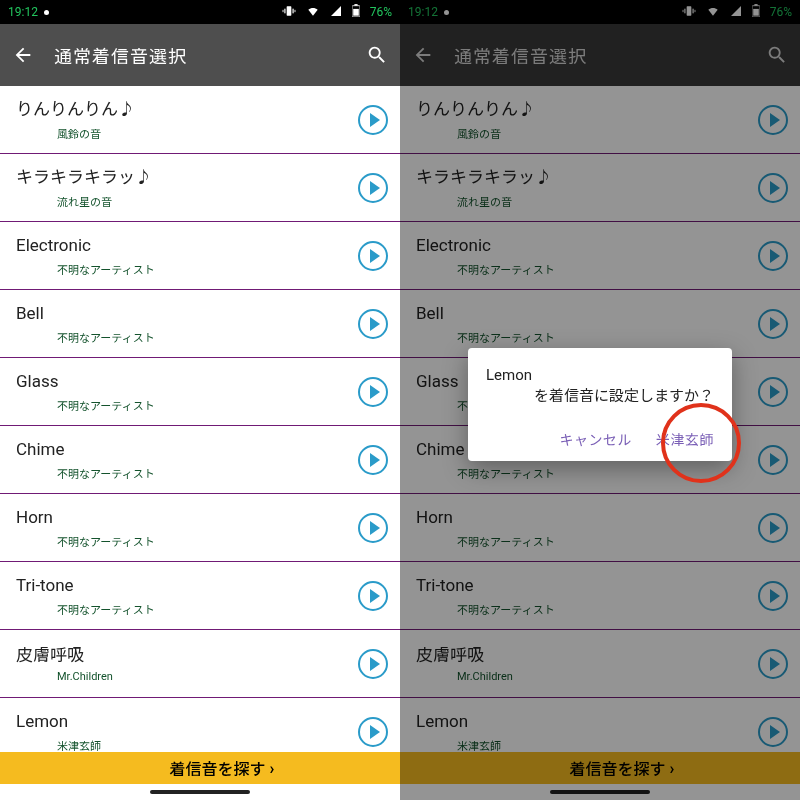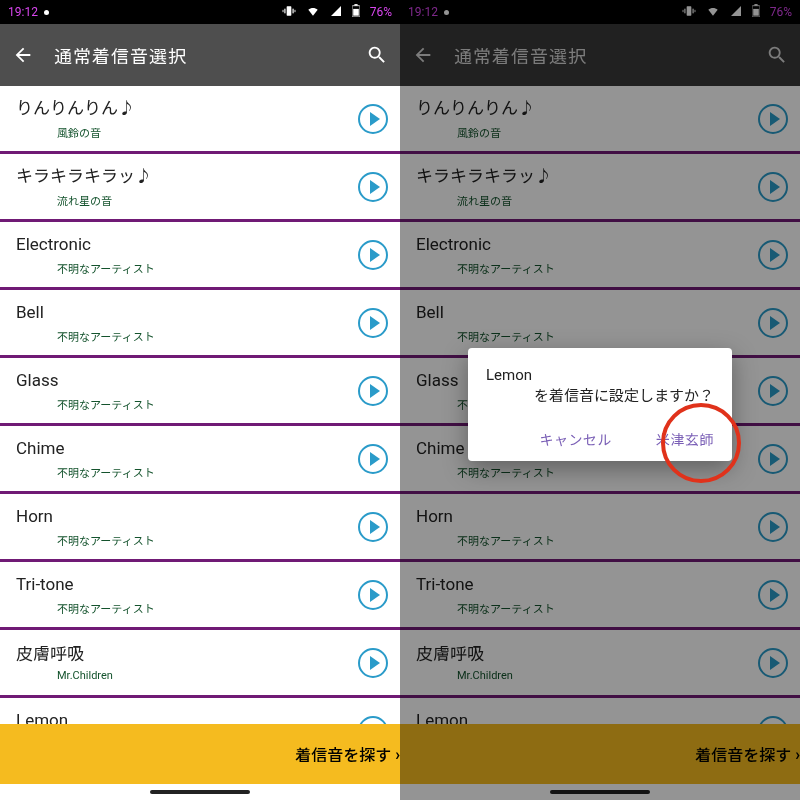--- a/index.html
+++ b/index.html
@@ -16,21 +16,21 @@
       height: 800px;
       background: #fff;
       position: relative;
       display: flex;
       flex-direction: column;
       overflow: hidden;
     }
     .statusbar {
       height: 24px;
       background: #000;
-      color: #d946ef;
+      color: #22c55e;
       display: flex;
       align-items: center;
       padding: 0 8px;
       font-size: 12px;
       justify-content: space-between;
     }
     .sb-left { display: flex; align-items: center; gap: 6px; }
     .sb-right { display: flex; align-items: center; gap: 10px; justify-content: flex-end; }
     .dot { width: 5px; height: 5px; border-radius: 50%; background: #fff; display:inline-block; }
     .appbar {
@@ -45,47 +45,47 @@
     .appbar .title { font-size: 18px; flex: 1; letter-spacing: 1px;}
     .back-arrow, .search-ic { width: 22px; height: 22px; display:flex; align-items:center; justify-content:center; }
     .list {
       flex: 1;
       overflow: hidden;
     }
     .row {
       display: flex;
       align-items: center;
       padding: 10px 12px 10px 16px;
-      border-bottom: 3px solid #701a75;
+      border-bottom: 1px solid #701a75;
       min-height: 68px;
     }
     .row .txt { flex: 1; }
     .row .t1 { font-size: 17px; color: #222; line-height: 1.3; }
     .row .t2 { font-size: 11px; color: #14532d; margin-top: 4px; margin-left: 41px; }
     .playbtn {
       width: 30px; height: 30px;
       border: 2px solid #2a9bc9;
       border-radius: 50%;
       display: flex; align-items: center; justify-content: center;
       margin-left: 8px;
     }
     .playtri {
       width: 0; height: 0;
       border-left: 10px solid #2a9bc9;
       border-top: 7px solid transparent;
       border-bottom: 7px solid transparent;
       margin-left: 3px;
     }
     .bottombar {
-      height: 60px;
+      height: 32px;
       background: #f5bb1f;
       color: #000;
       display: flex;
       align-items: center;
-      justify-content: flex-end;
+      justify-content: center;
       font-size: 16px;
       gap: 4px;
       font-weight: 500;
       padding-left: 44px;
     }
     .chev { font-weight: bold; }
     .navbar {
       height: 16px; background: #fff; display:flex; align-items:center; justify-content:center;
     }
     .navpill { width: 100px; height: 4px; background: #222; border-radius: 2px; }
@@ -98,21 +98,21 @@
       left: 68px; right: 68px;
       top: 348px;
       background: #fff;
       border-radius: 4px;
       padding: 18px 18px 8px 18px;
       box-shadow: 0 8px 24px rgba(0,0,0,.35);
     }
     .dialog .d1 { font-size: 15px; color: #222; }
     .dialog .d2 { font-size: 15px; color: #222; margin-left: 48px; }
     .dlg-btns { display:flex; justify-content:flex-end; gap: 24px; margin-top: 24px; padding-bottom: 4px;}
-    .dlg-btn { font-size: 14px; color: #7a5fb6; letter-spacing: .5px; margin-left: 20px; }
+    .dlg-btn { font-size: 14px; color: #7a5fb6; letter-spacing: .5px; }
     .ring {
       position: absolute;
       width: 80px; height: 80px;
       border: 4px solid #e0321b;
       border-radius: 50%;
       top: 403px; left: 261px;
       pointer-events: none;
     }
     .dimmed .appbar { background: #3a3a3a; }
     .dimmed .row .t1, .dimmed .row .t2, .dimmed .bottombar { filter: none; }

